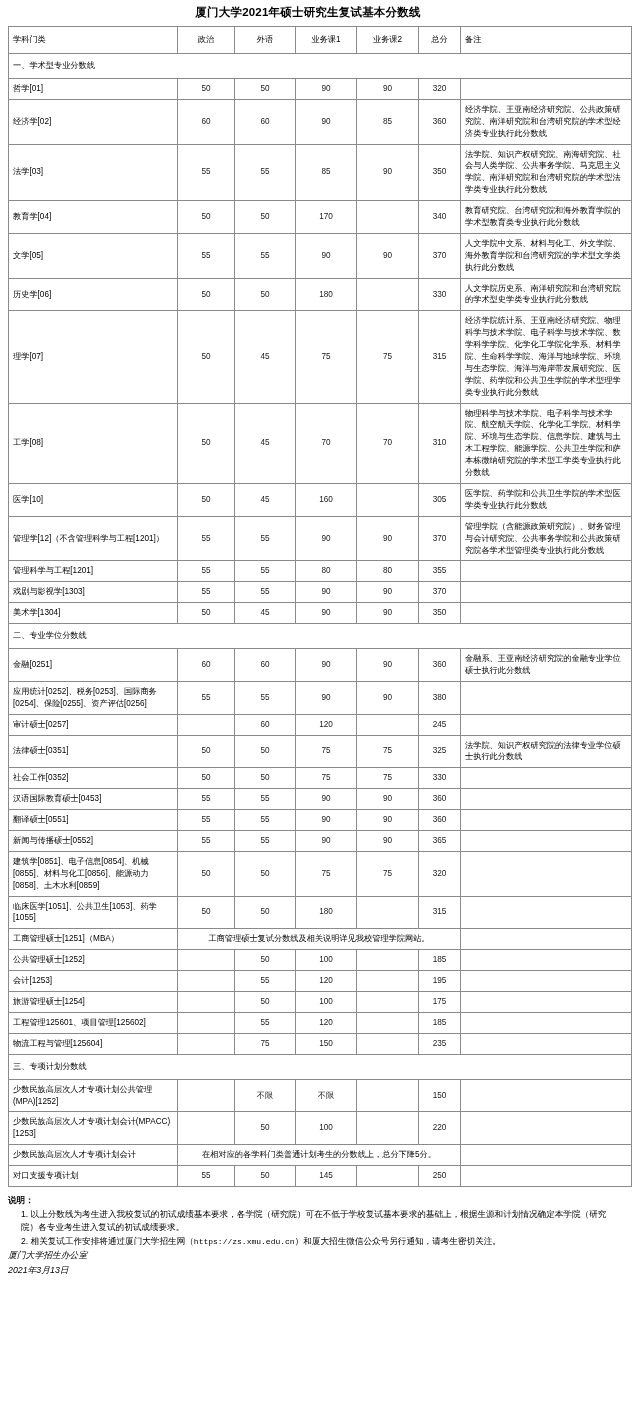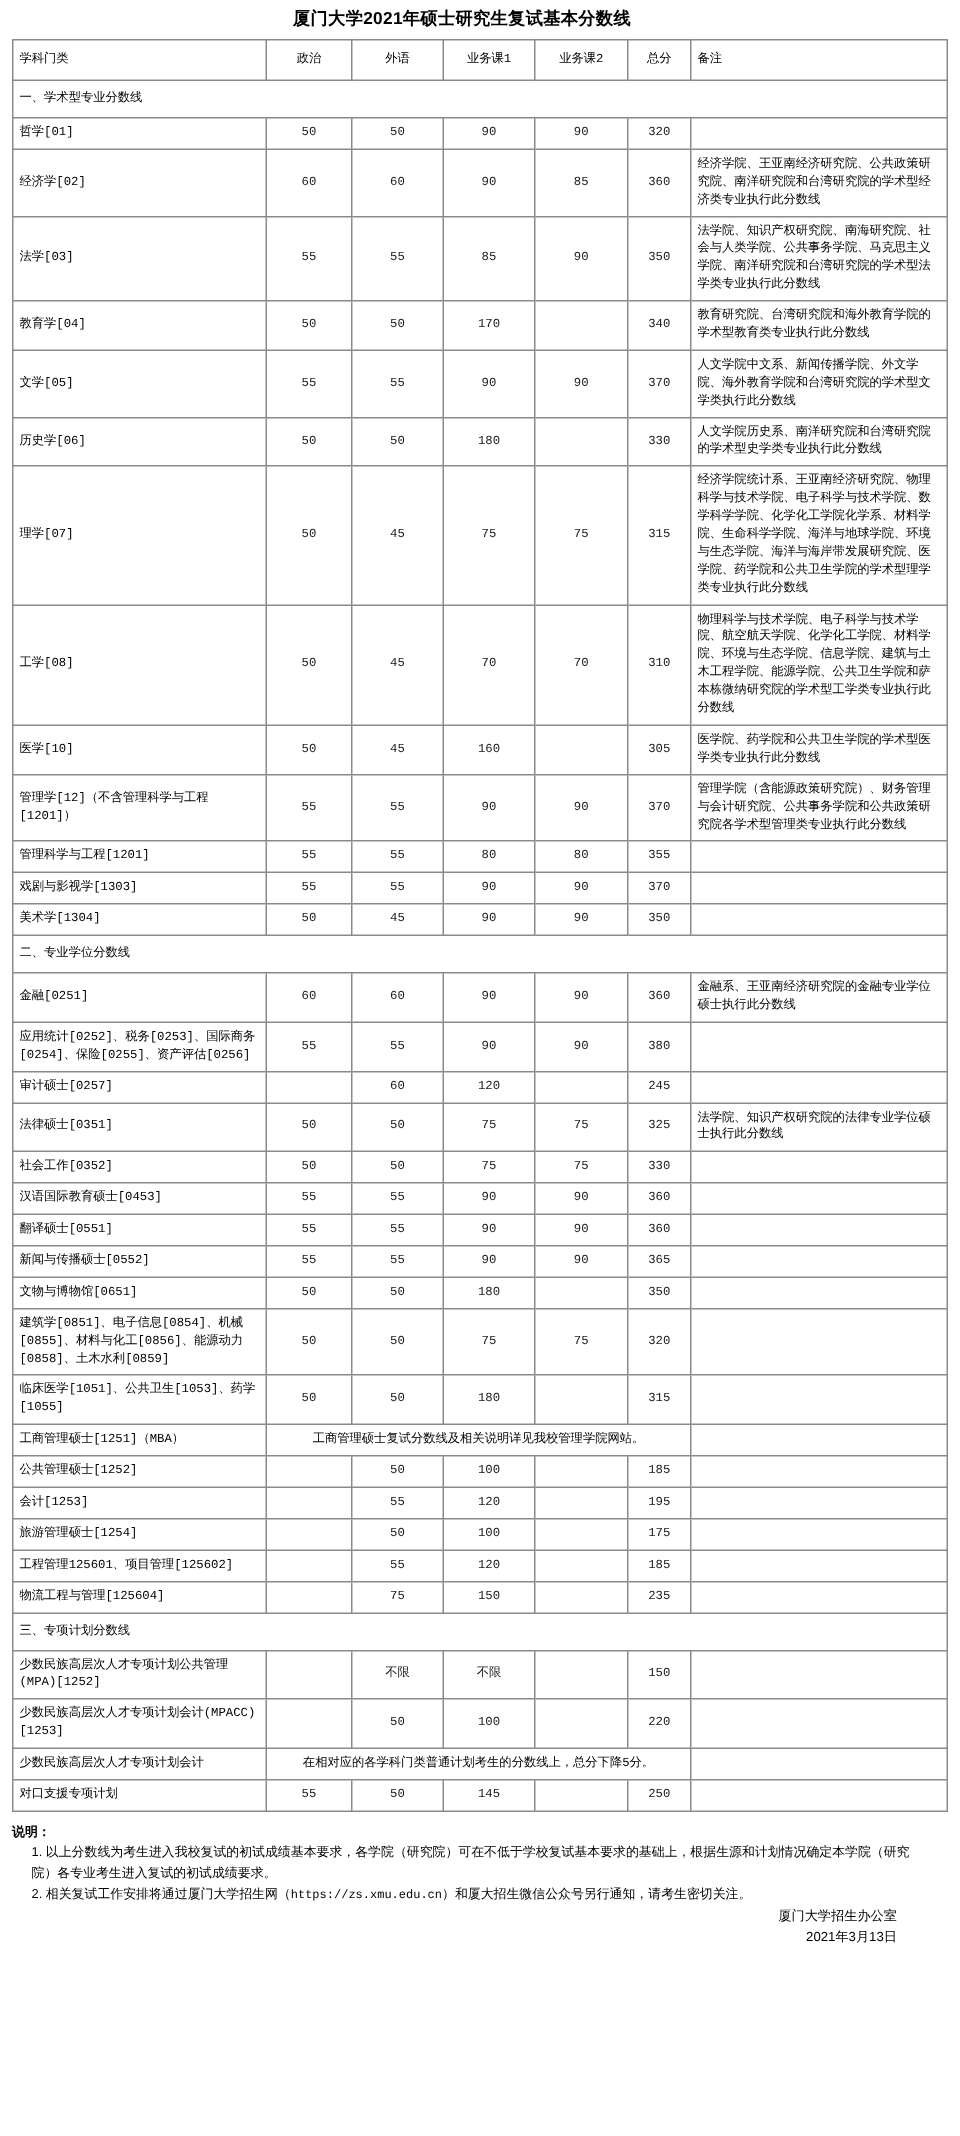--- a/index.html
+++ b/index.html
@@ -27,21 +27,20 @@
     font-size: 11.5px;
     font-weight: bold;
     padding: 5px 0 6px 0;
     letter-spacing: 0.2px;
   }
   table.scoretable {
     border-collapse: collapse;
     width: 624px;
     table-layout: fixed;
     margin: 0;
-    font-family: Liberation Mono, monospace;
   }
   table.scoretable td, table.scoretable th {
     border: 1px solid #8a8a8a;
     padding: 4px 4px;
     vertical-align: middle;
     font-weight: normal;
     font-size: 8.2px;
     line-height: 1.45;
   }
   thead th {
@@ -72,24 +71,24 @@
   }
   .notes {
     margin-top: 7px;
     font-size: 8.6px;
     line-height: 1.58;
   }
   .notes-title { font-weight: bold; }
   .note-line { padding-left: 13px; text-indent: 0; }
   .mono { font-family: "Liberation Mono", "DejaVu Sans Mono", monospace; font-size: 8px; }
   .sign {
-    text-align: right;
     font-size: 8.8px;
     line-height: 1.5;
     padding-right: 10px;
+    font-style: italic;
   }
   .sign div { margin-top: 1px; }
 </style>
 </head>
 <body>
 
 <div class="page">
 
   <div class="doc-title">厦门大学2021年硕士研究生复试基本分数线</div>
 
@@ -145,21 +144,21 @@
           <td class="c-total num">340</td>
           <td class="c-remark">教育研究院、台湾研究院和海外教育学院的学术型教育类专业执行此分数线</td>
         </tr>
         <tr>
           <td class="c-name">文学[05]</td>
           <td class="c-pol num">55</td>
           <td class="c-for num">55</td>
           <td class="c-b1 num">90</td>
           <td class="c-b2 num">90</td>
           <td class="c-total num">370</td>
-          <td class="c-remark">人文学院中文系、新闻传播学院、外文学院、海外教育学院和台湾研究院的学术型文学类执行此分数线</td>
+          <td class="c-remark">人文学院中文系、材料与化工、外文学院、海外教育学院和台湾研究院的学术型文学类执行此分数线</td>
         </tr>
         <tr>
           <td class="c-name">历史学[06]</td>
           <td class="c-pol num">50</td>
           <td class="c-for num">50</td>
           <td class="c-b1 num">180</td>
           <td class="c-b2 num"></td>
           <td class="c-total num">330</td>
           <td class="c-remark">人文学院历史系、南洋研究院和台湾研究院的学术型史学类专业执行此分数线</td>
         </tr>
@@ -292,29 +291,20 @@
           <td class="c-total num">360</td>
           <td class="c-remark"></td>
         </tr>
         <tr>
           <td class="c-name">新闻与传播硕士[0552]</td>
           <td class="c-pol num">55</td>
           <td class="c-for num">55</td>
           <td class="c-b1 num">90</td>
           <td class="c-b2 num">90</td>
           <td class="c-total num">365</td>
-          <td class="c-remark"></td>
-        </tr>
-        <tr>
-          <td class="c-name">文物与博物馆[0651]</td>
-          <td class="c-pol num">50</td>
-          <td class="c-for num">50</td>
-          <td class="c-b1 num">180</td>
-          <td class="c-b2 num"></td>
-          <td class="c-total num">350</td>
           <td class="c-remark"></td>
         </tr>
         <tr>
           <td class="c-name">建筑学[0851]、电子信息[0854]、机械[0855]、材料与化工[0856]、能源动力[0858]、土木水利[0859]</td>
           <td class="c-pol num">50</td>
           <td class="c-for num">50</td>
           <td class="c-b1 num">75</td>
           <td class="c-b2 num">75</td>
           <td class="c-total num">320</td>
           <td class="c-remark"></td>

